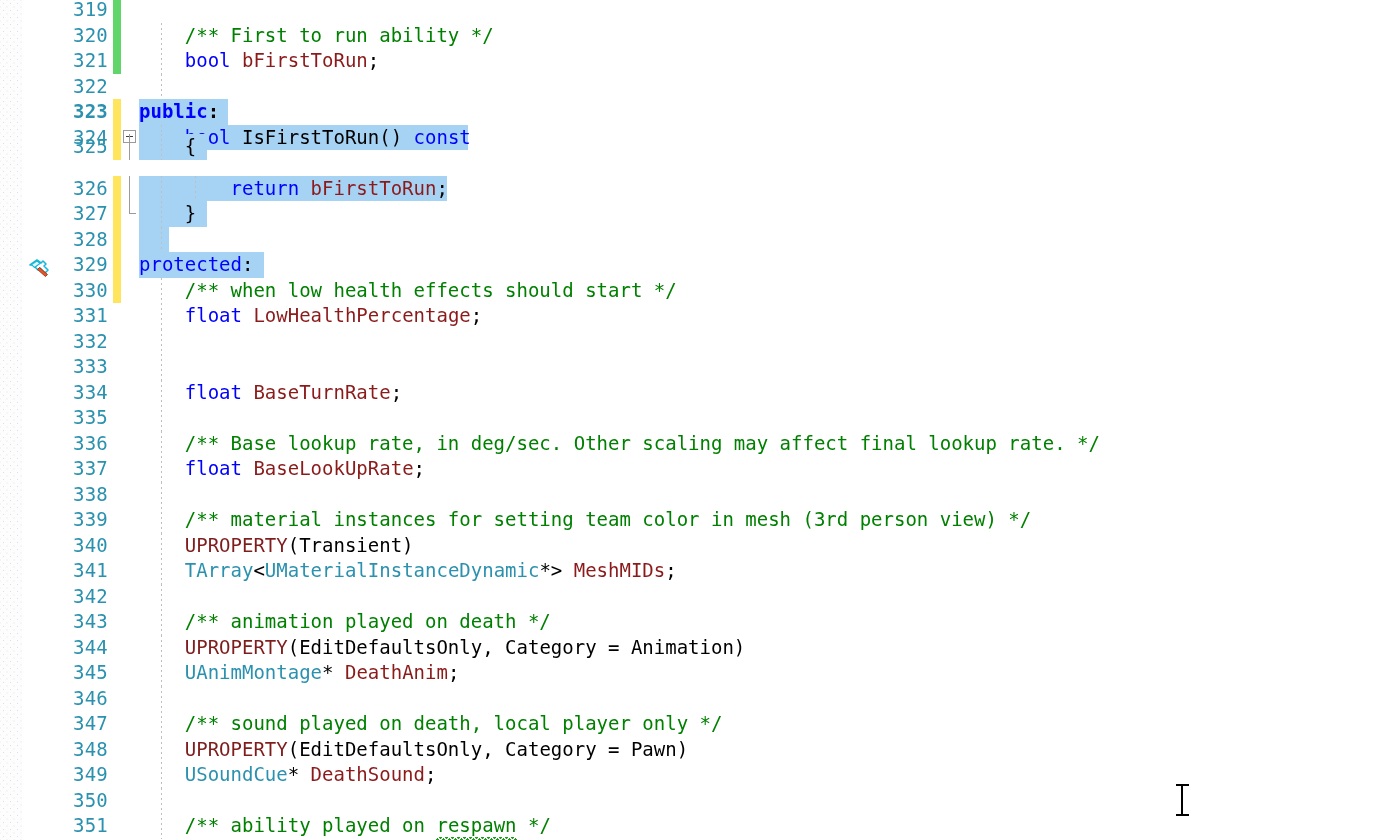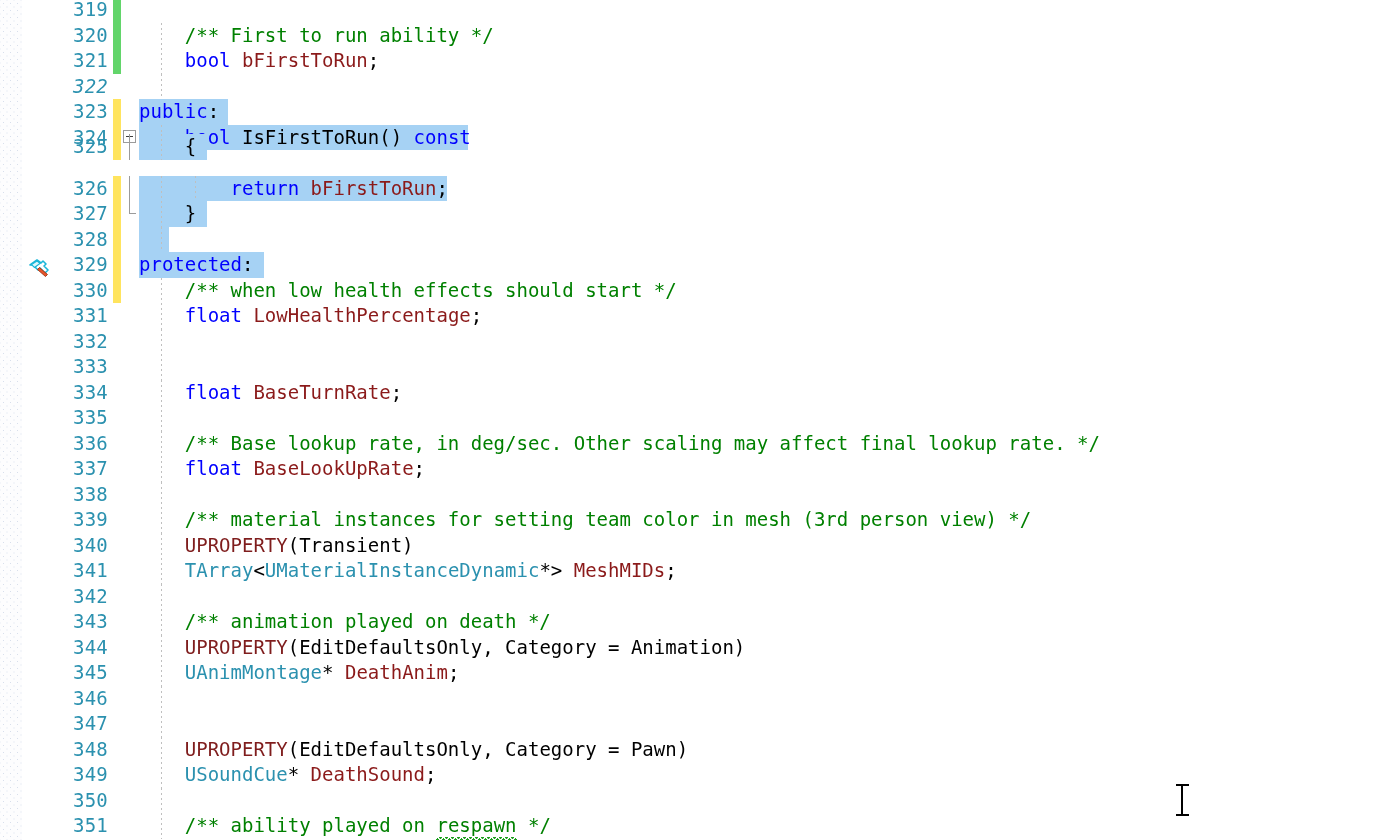--- a/index.html
+++ b/index.html
@@ -204,22 +204,22 @@
         <path d="M11.5 11.5 L19.5 18.5 L17.5 20.5 L9.5 13.5 Z" fill="#e8542a" stroke="#9c3412" stroke-width="0.9"></path>
         <path d="M3.5 8.6 L9 5 L12 7.4 L6.5 11.5 Z" fill="#dff6fb" stroke="#19b6d8" stroke-width="1.1"></path>
       </svg>
     </div>
   </div>
 
   <div class="code-surface">
       <div class="line" style="top: -3px;"><div class="lineno">319</div><div class="changebar saved"></div><div class="outline-col"></div><div class="code-text"></div></div>
       <div class="line" style="top: 22.5px;"><div class="lineno">320</div><div class="changebar saved"></div><div class="outline-col"></div><div class="indent-guide" style="left: 100px;"></div><div class="code-text"><span class="tok-plain">    </span><span class="tok-comment">/** First to run ability */</span></div></div>
       <div class="line" style="top: 48px;"><div class="lineno">321</div><div class="changebar saved"></div><div class="outline-col"></div><div class="indent-guide" style="left: 100px;"></div><div class="code-text"><span class="tok-plain">    </span><span class="tok-keyword">bool</span><span class="tok-plain"> </span><span class="tok-var">bFirstToRun</span><span class="tok-plain">;</span></div></div>
-      <div class="line" style="top: 73.5px; font-style: italic;"><div class="lineno">322</div><div class="changebar none"></div><div class="outline-col"></div><div class="indent-guide" style="left: 100px;"></div><div class="code-text"></div></div>
-      <div class="line" style="top: 99px;"><div class="lineno">323</div><div class="changebar unsaved"></div><div class="outline-col"></div><div class="selection" style="left: 78px; width: 89px;"></div><div class="code-text"><span class="tok-keyword">public</span><span class="tok-plain">:</span></div></div>
+      <div class="line" style="top: 73.5px;"><div class="lineno">322</div><div class="changebar none"></div><div class="outline-col"></div><div class="indent-guide" style="left: 100px;"></div><div class="code-text"></div></div>
+      <div class="line" style="top: 99px; font-weight: bold;"><div class="lineno">323</div><div class="changebar unsaved"></div><div class="outline-col"></div><div class="selection" style="left: 78px; width: 89px;"></div><div class="code-text"><span class="tok-keyword">public</span><span class="tok-plain">:</span></div></div>
       <div class="line" style="top: 124.5px;"><div class="lineno">324</div><div class="changebar unsaved"></div><div class="outline-col"><div class="fold-box"></div></div><div class="selection" style="left: 78px; width: 329px;"></div><div class="indent-guide" style="left: 100px;"></div><div class="code-text"><span class="tok-plain">    </span><span class="tok-keyword">bool</span><span class="tok-plain"> </span><span class="tok-plain">IsFirstToRun</span><span class="tok-plain">() </span><span class="tok-keyword">const</span></div></div>
       <div class="line" style="top: 134px;"><div class="lineno">325</div><div class="changebar unsaved"></div><div class="outline-col"><div class="outline-line"></div></div><div class="selection" style="left: 78px; width: 68px;"></div><div class="indent-guide" style="left: 100px;"></div><div class="code-text"><span class="tok-plain">    {</span></div></div>
       <div class="line" style="top: 175.5px;"><div class="lineno">326</div><div class="changebar unsaved"></div><div class="outline-col"><div class="outline-line"></div></div><div class="selection" style="left: 78px; width: 308px;"></div><div class="indent-guide" style="left: 100px;"></div><div class="indent-guide" style="left: 134px;"></div><div class="code-text"><span class="tok-plain">        </span><span class="tok-keyword">return</span><span class="tok-plain"> </span><span class="tok-var">bFirstToRun</span><span class="tok-plain">;</span></div></div>
       <div class="line" style="top: 201px;"><div class="lineno">327</div><div class="changebar unsaved"></div><div class="outline-col"><div class="outline-line tail-end"></div><div class="outline-tail"></div></div><div class="selection" style="left: 78px; width: 68px;"></div><div class="indent-guide" style="left: 100px;"></div><div class="code-text"><span class="tok-plain">    }</span></div></div>
       <div class="line" style="top: 226.5px;"><div class="lineno">328</div><div class="changebar unsaved"></div><div class="outline-col"></div><div class="selection" style="left: 78px; width: 30px;"></div><div class="indent-guide" style="left: 100px;"></div><div class="code-text"></div></div>
       <div class="line" style="top: 252px;"><div class="lineno">329</div><div class="changebar unsaved"></div><div class="outline-col"></div><div class="selection" style="left: 78px; width: 125px;"></div><div class="code-text"><span class="tok-keyword">protected</span><span class="tok-plain">:</span></div></div>
       <div class="line" style="top: 277.5px;"><div class="lineno">330</div><div class="changebar unsaved"></div><div class="outline-col"></div><div class="indent-guide" style="left: 100px;"></div><div class="code-text"><span class="tok-plain">    </span><span class="tok-comment">/** when low health effects should start */</span></div></div>
       <div class="line" style="top: 303px;"><div class="lineno">331</div><div class="changebar none"></div><div class="outline-col"></div><div class="indent-guide" style="left: 100px;"></div><div class="code-text"><span class="tok-plain">    </span><span class="tok-keyword">float</span><span class="tok-plain"> </span><span class="tok-var">LowHealthPercentage</span><span class="tok-plain">;</span></div></div>
       <div class="line" style="top: 328.5px;"><div class="lineno">332</div><div class="changebar none"></div><div class="outline-col"></div><div class="indent-guide" style="left: 100px;"></div><div class="code-text"></div></div>
       <div class="line" style="top: 354px;"><div class="lineno">333</div><div class="changebar none"></div><div class="outline-col"></div><div class="indent-guide" style="left: 100px;"></div><div class="code-text"><span class="tok-plain">    </span></div></div>
@@ -229,21 +229,21 @@
       <div class="line" style="top: 456px;"><div class="lineno">337</div><div class="changebar none"></div><div class="outline-col"></div><div class="indent-guide" style="left: 100px;"></div><div class="code-text"><span class="tok-plain">    </span><span class="tok-keyword">float</span><span class="tok-plain"> </span><span class="tok-var">BaseLookUpRate</span><span class="tok-plain">;</span></div></div>
       <div class="line" style="top: 481.5px;"><div class="lineno">338</div><div class="changebar none"></div><div class="outline-col"></div><div class="indent-guide" style="left: 100px;"></div><div class="code-text"></div></div>
       <div class="line" style="top: 507px;"><div class="lineno">339</div><div class="changebar none"></div><div class="outline-col"></div><div class="indent-guide" style="left: 100px;"></div><div class="code-text"><span class="tok-plain">    </span><span class="tok-comment">/** material instances for setting team color in mesh (3rd person view) */</span></div></div>
       <div class="line" style="top: 532.5px;"><div class="lineno">340</div><div class="changebar none"></div><div class="outline-col"></div><div class="indent-guide" style="left: 100px;"></div><div class="code-text"><span class="tok-plain">    </span><span class="tok-macro">UPROPERTY</span><span class="tok-plain">(Transient)</span></div></div>
       <div class="line" style="top: 558px;"><div class="lineno">341</div><div class="changebar none"></div><div class="outline-col"></div><div class="indent-guide" style="left: 100px;"></div><div class="code-text"><span class="tok-plain">    </span><span class="tok-type">TArray</span><span class="tok-plain">&lt;</span><span class="tok-type">UMaterialInstanceDynamic</span><span class="tok-plain">*&gt; </span><span class="tok-var">MeshMIDs</span><span class="tok-plain">;</span></div></div>
       <div class="line" style="top: 583.5px;"><div class="lineno">342</div><div class="changebar none"></div><div class="outline-col"></div><div class="indent-guide" style="left: 100px;"></div><div class="code-text"></div></div>
       <div class="line" style="top: 609px;"><div class="lineno">343</div><div class="changebar none"></div><div class="outline-col"></div><div class="indent-guide" style="left: 100px;"></div><div class="code-text"><span class="tok-plain">    </span><span class="tok-comment">/** animation played on death */</span></div></div>
       <div class="line" style="top: 634.5px;"><div class="lineno">344</div><div class="changebar none"></div><div class="outline-col"></div><div class="indent-guide" style="left: 100px;"></div><div class="code-text"><span class="tok-plain">    </span><span class="tok-macro">UPROPERTY</span><span class="tok-plain">(EditDefaultsOnly, Category = Animation)</span></div></div>
       <div class="line" style="top: 660px;"><div class="lineno">345</div><div class="changebar none"></div><div class="outline-col"></div><div class="indent-guide" style="left: 100px;"></div><div class="code-text"><span class="tok-plain">    </span><span class="tok-type">UAnimMontage</span><span class="tok-plain">* </span><span class="tok-var">DeathAnim</span><span class="tok-plain">;</span></div></div>
       <div class="line" style="top: 685.5px;"><div class="lineno">346</div><div class="changebar none"></div><div class="outline-col"></div><div class="indent-guide" style="left: 100px;"></div><div class="code-text"></div></div>
-      <div class="line" style="top: 711px;"><div class="lineno">347</div><div class="changebar none"></div><div class="outline-col"></div><div class="indent-guide" style="left: 100px;"></div></div>
+      <div class="line" style="top: 711px;"><div class="lineno">347</div><div class="changebar none"></div><div class="outline-col"></div><div class="indent-guide" style="left: 100px;"></div><div class="code-text"><span class="tok-plain">    </span><span class="tok-comment">/** sound played on death, local player only */</span></div></div>
       <div class="line" style="top: 736.5px;"><div class="lineno">348</div><div class="changebar none"></div><div class="outline-col"></div><div class="indent-guide" style="left: 100px;"></div><div class="code-text"><span class="tok-plain">    </span><span class="tok-macro">UPROPERTY</span><span class="tok-plain">(EditDefaultsOnly, Category = Pawn)</span></div></div>
       <div class="line" style="top: 762px;"><div class="lineno">349</div><div class="changebar none"></div><div class="outline-col"></div><div class="indent-guide" style="left: 100px;"></div><div class="code-text"><span class="tok-plain">    </span><span class="tok-type">USoundCue</span><span class="tok-plain">* </span><span class="tok-var">DeathSound</span><span class="tok-plain">;</span></div></div>
       <div class="line" style="top: 787.5px;"><div class="lineno">350</div><div class="changebar none"></div><div class="outline-col"></div><div class="indent-guide" style="left: 100px;"></div><div class="code-text"></div></div>
       <div class="line" style="top: 813px;"><div class="lineno">351</div><div class="changebar none"></div><div class="outline-col"></div><div class="indent-guide" style="left: 100px;"></div><div class="code-text"><span class="tok-plain">    </span><span class="tok-comment">/** ability played on </span><span class="tok-comment squiggle">respawn</span><span class="tok-comment"> */</span></div></div>
     </div>
 
   <div class="mouse-ibeam" id="ibeam" style="left: 1176px; top: 783px;">
     <i class="capt"></i>
       <i class="stem"></i>
       <i class="capb"></i>

